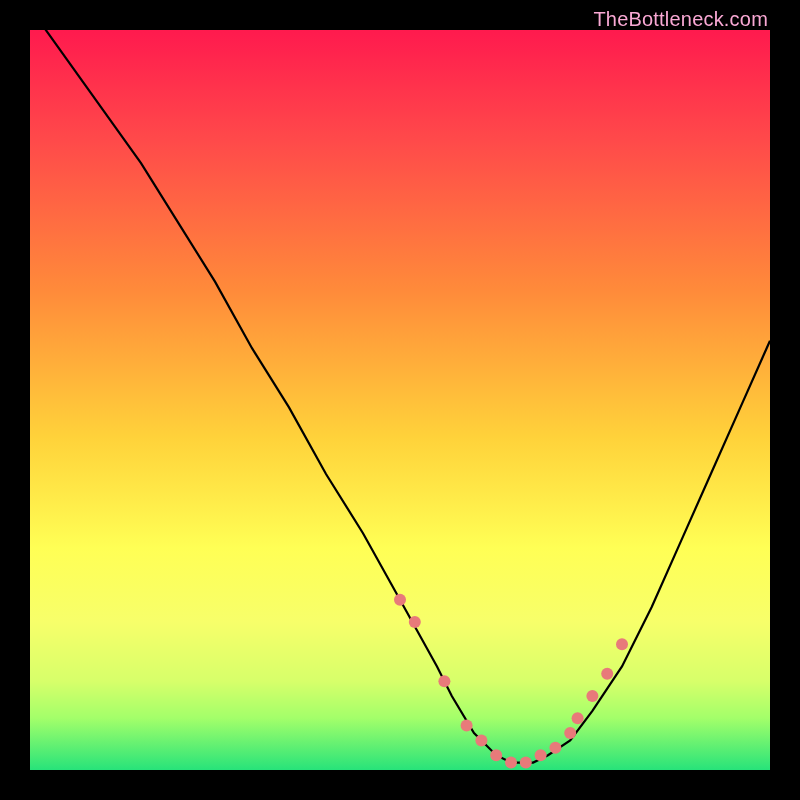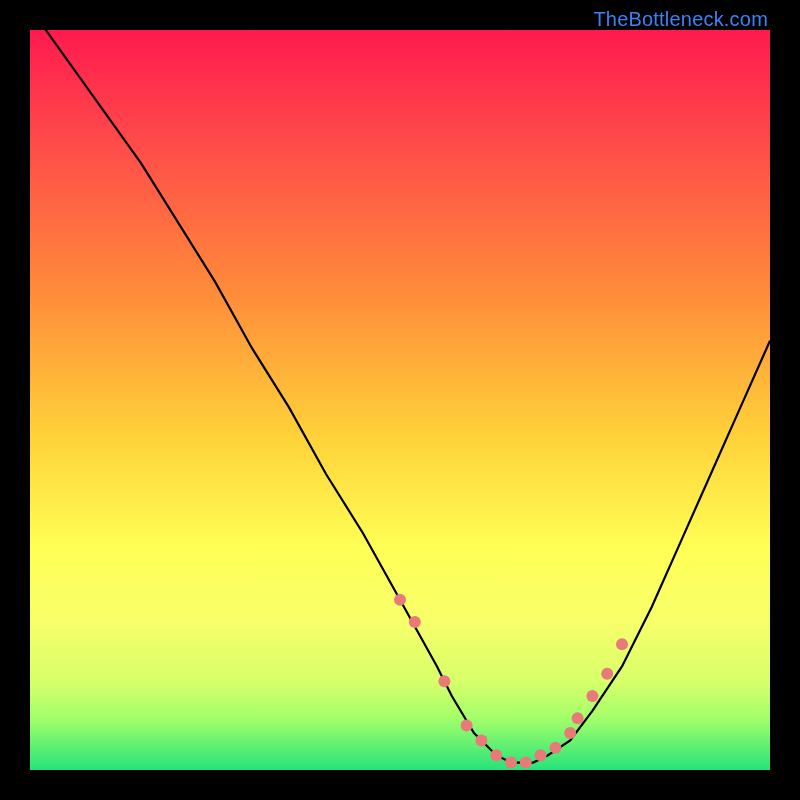--- a/index.html
+++ b/index.html
@@ -27,21 +27,21 @@
       #f7ff6a 80%,
       #d7ff6a 88%,
       #a3ff6a 93%,
       #27e37a 100%
     );
   }
   .watermark {
     position: absolute;
     top: 8px;
     right: 32px;
-    color: #3b82f6;
+    color: #f9a8d4;
     font-size: 20px;
     font-weight: 500;
     letter-spacing: 0.2px;
   }
   svg.overlay {
     position: absolute;
     left: 0;
     top: 0;
     width: 800px;
     height: 800px;

